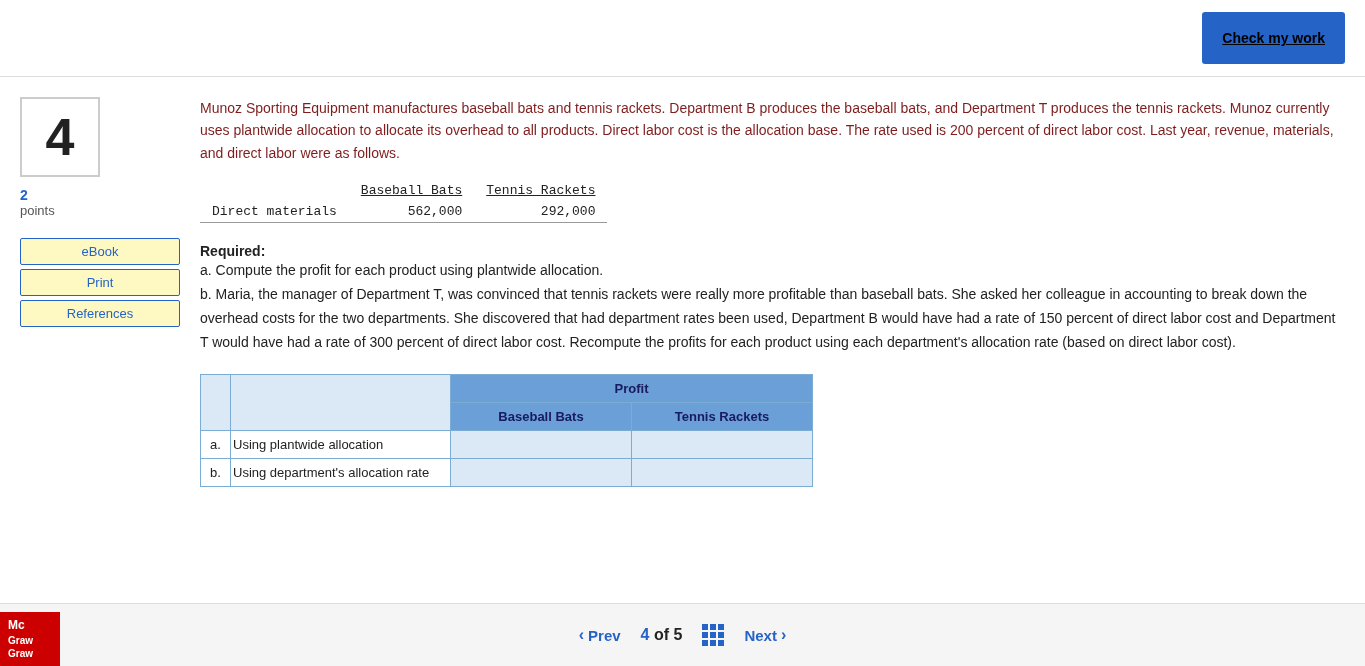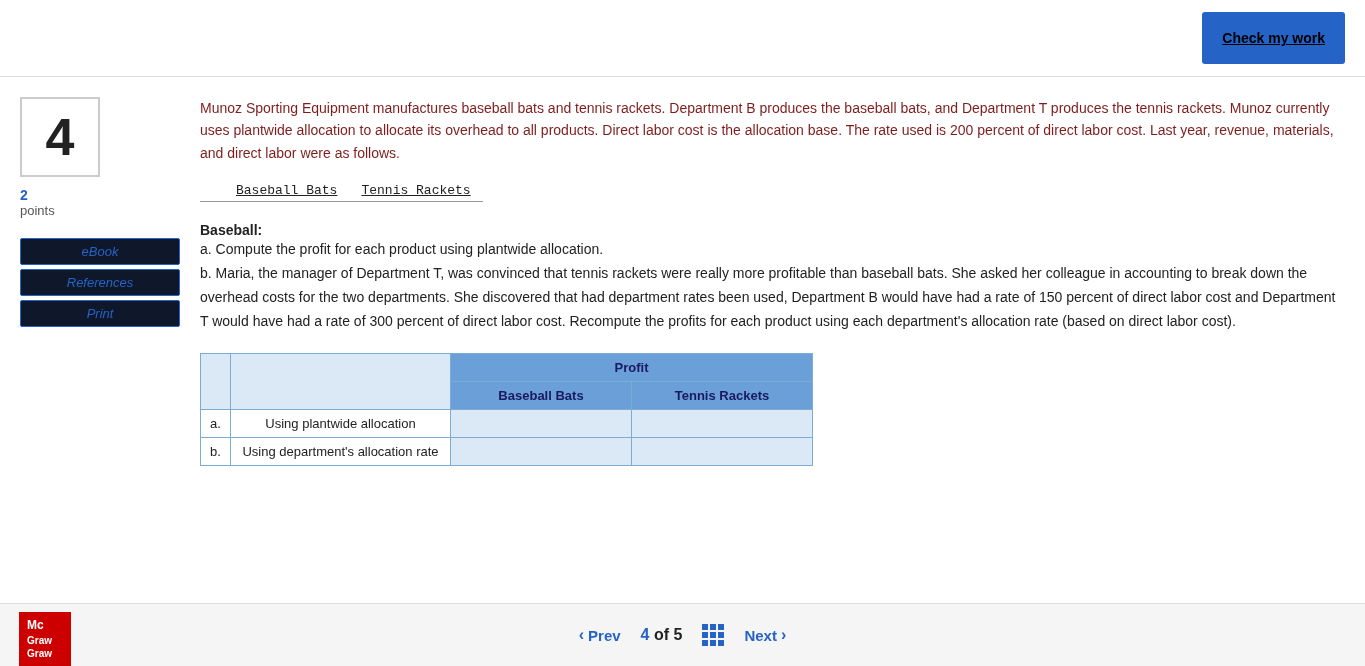--- a/index.html
+++ b/index.html
@@ -65,22 +65,21 @@
     }
 
     .sidebar-link {
       border: 1px solid #2563c7;
       color: #2563c7;
       text-align: center;
       padding: 5px 10px;
       cursor: pointer;
       font-size: 13px;
       border-radius: 2px;
-      background: #0f172a;
-      font-style: italic;
+      background: #fef9c3;
     }
 
     .content-area {
       flex: 1;
     }
 
     .question-text {
       font-size: 14px;
       line-height: 1.6;
       margin-bottom: 16px;
@@ -152,21 +151,21 @@
     }
 
     .profit-table .header-sub {
       background-color: #6a9fd8;
       color: #1a1a5e;
       font-weight: bold;
       text-align: center;
     }
 
     .profit-table .row-label {
-      text-align: center;
+      text-align: left;
       background-color: #fff;
     }
 
     .profit-table .row-letter {
       text-align: center;
       background-color: #fff;
       width: 30px;
     }
 
     .profit-table input[type=text] {
@@ -236,67 +235,71 @@
     .mcgraw-logo {
       position: fixed;
       bottom: 0;
       left: 0;
       background: #cc0000;
       color: white;
       font-size: 10px;
       font-weight: bold;
       padding: 6px 8px;
       line-height: 1.3;
-      width: 52px;
-      margin-left: 19px;
+      width: 60px;
     }
     .mcgraw-logo .mc { font-size: 12px; }
   </style>
 </head>
 <body>
 
 <div class="top-bar">
   <button class="check-my-work-btn">Check my work</button>
 </div>
 
 <div class="main-content">
 
   <div class="left-panel">
     <div class="question-number-box">4</div>
     <div class="points-label">2</div>
     <div class="points-text">points</div>
 
     <div class="sidebar-links">
       <button class="sidebar-link">eBook</button>
+      <button class="sidebar-link">Print</button>
       <button class="sidebar-link">References</button>
-      <button class="sidebar-link">Print</button>
     </div>
   </div>
 
   <div class="content-area">
 
     <p class="question-text">Munoz Sporting Equipment manufactures baseball bats and tennis rackets. Department B produces the baseball bats, and Department T produces the tennis rackets. Munoz currently uses plantwide allocation to allocate its overhead to all products. Direct labor cost is the allocation base. The rate used is 200 percent of direct labor cost. Last year, revenue, materials, and direct labor were as follows.</p>
 
     <table class="data-table">
       <thead>
         <tr class="header-row">
           <th></th>
           <th>Baseball Bats</th>
           <th>Tennis Rackets</th>
         </tr>
       </thead>
       <tbody>
+        <tr>
+          <td>Direct materials</td>
+          <td>562,000</td>
+          <td>292,000</td>
+        </tr>
         <tr class="divider-row">
           <td colspan="3" style="border-top: 1px solid #999; padding: 0;"></td>
         </tr>
       </tbody>
     </table>
 
     <div class="required-section">
-      <span class="required-label">Baseball:</span>
+      <span class="required-label">Required:</span>
       <div class="required-text">
         <p>a. Compute the profit for each product using plantwide allocation.</p>
         <p>b. Maria, the manager of Department T, was convinced that tennis rackets were really more profitable than baseball bats. She asked her colleague in accounting to break down the overhead costs for the two departments. She discovered that had department rates been used, Department B would have had a rate of 150 percent of direct labor cost and Department T would have had a rate of 300 percent of direct labor cost. Recompute the profits for each product using each department's allocation rate (based on direct labor cost).</p>
       </div>
     </div>
 
     <table class="profit-table">
       <thead>
         <tr>
           <th rowspan="2" style="background-color:#dbe9f7; border:1px solid #7bacd4; width:30px;"></th>

